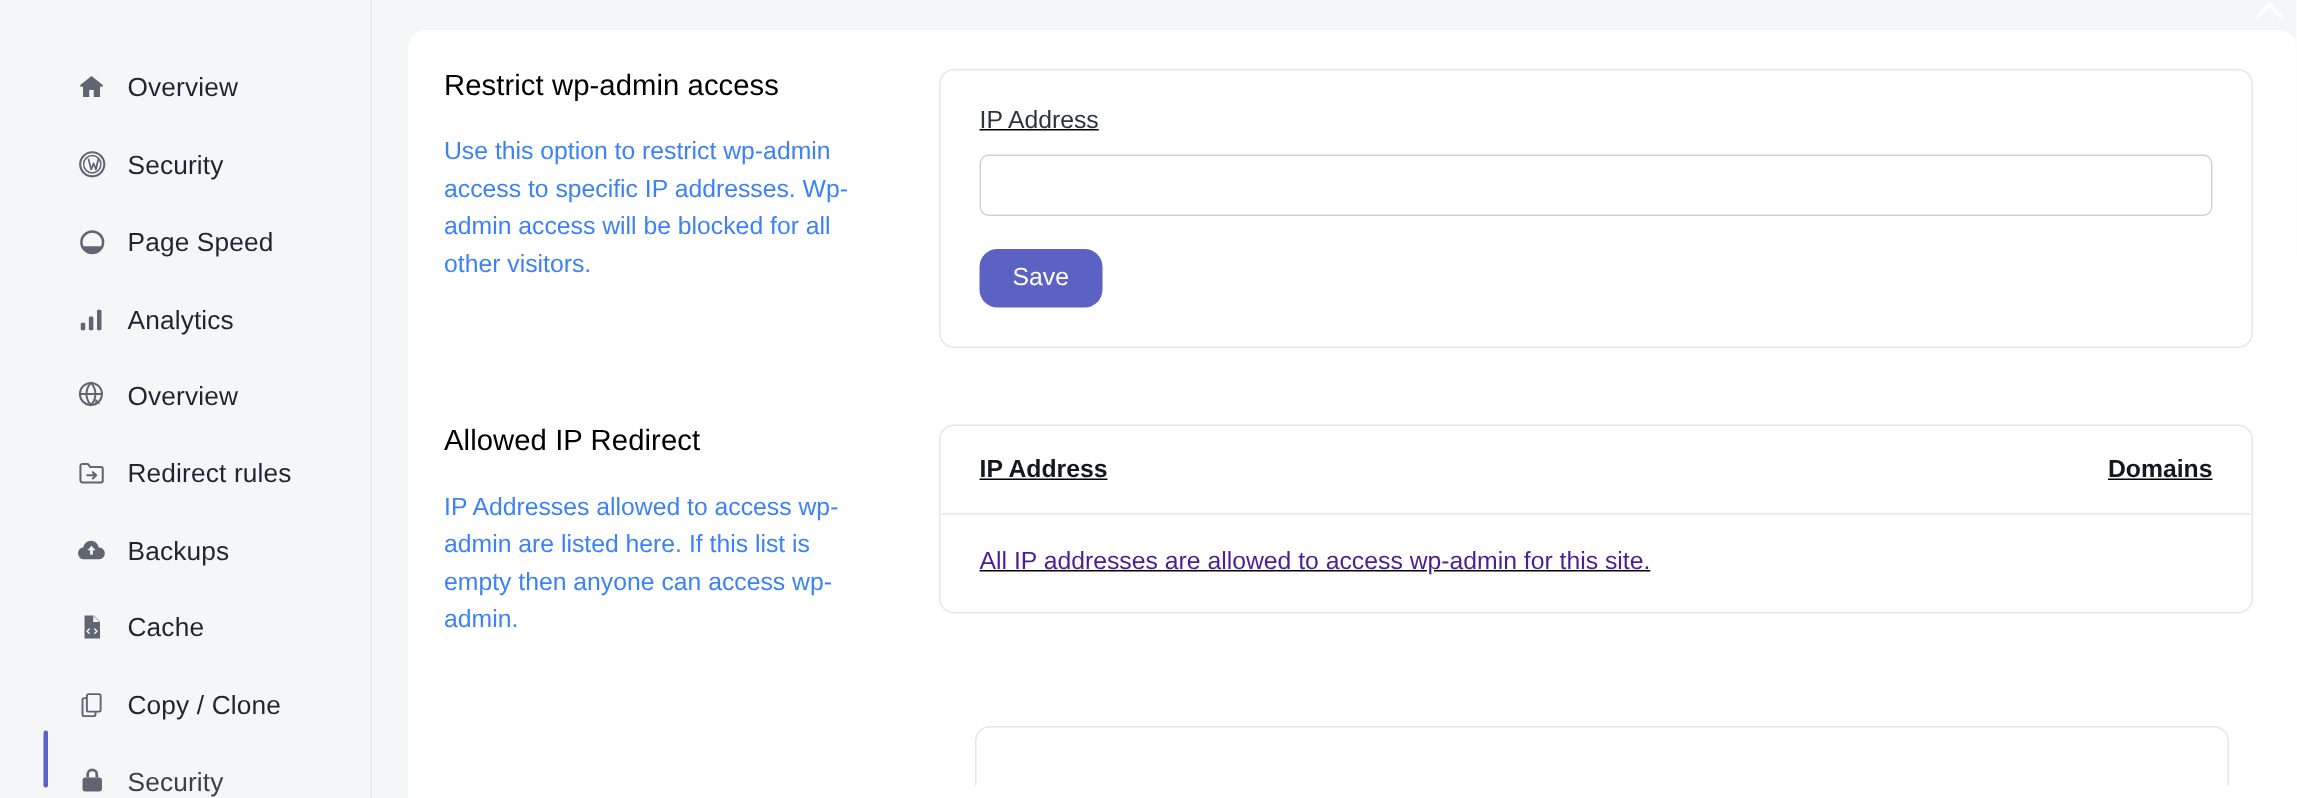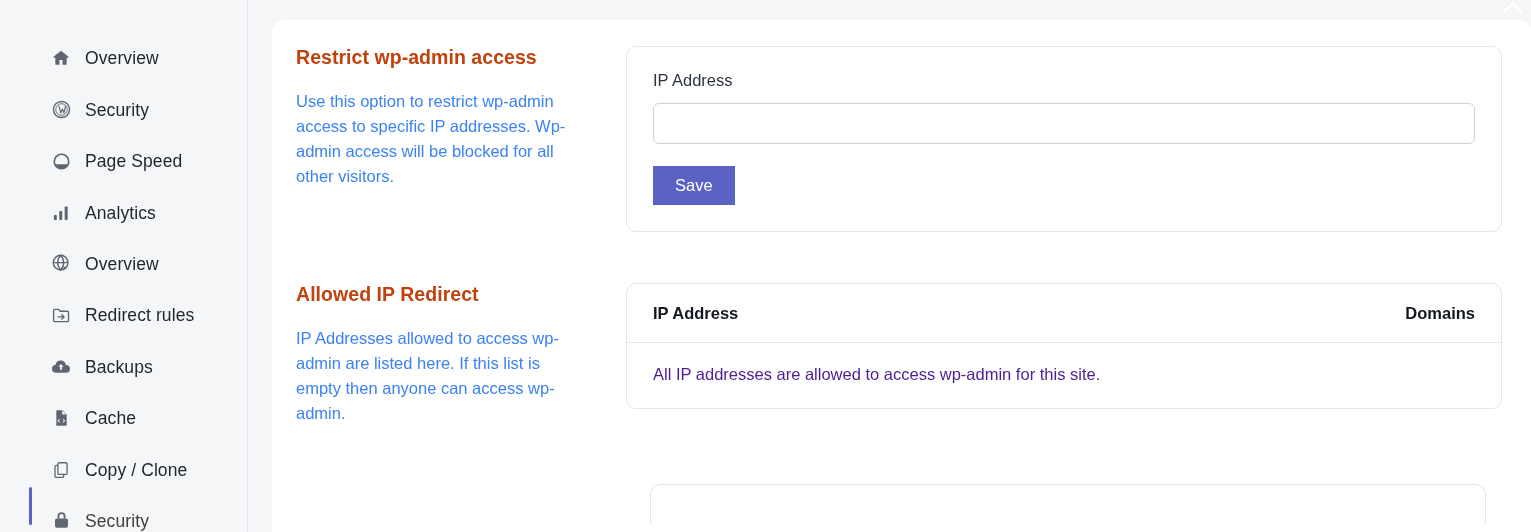--- a/index.html
+++ b/index.html
@@ -104,22 +104,22 @@
     display: flex;
     padding: 0 24px 0 24px;
   }
   .section-desc {
     width: 330px;
     flex: 0 0 330px;
     padding-right: 40px;
   }
   .section-title {
     font-size: 19.5px;
-    font-weight: bold;
-    color: #c2410c;
+    font-weight: normal;
+    color: #000000;
     margin: 0;
     letter-spacing: 0.05px;
   }
   .section-body {
     font-size: 16.5px;
     line-height: 25px;
     color: #3b82f6;
     margin: 20px 0 0 0;
     max-width: 290px;
   }
@@ -130,20 +130,21 @@
 
   
   #section-restrict { padding-top: 26px; }
   #section-restrict .section-desc { padding-left: 0; }
 
   .card {
     background: #ffffff;
     border: 1px solid #e4e7ea;
     border-radius: 10px;
     width: 876px;
+    text-decoration: underline;
   }
 
   .form-card { padding: 24px 26px 26px 26px; }
   .field-label {
     font-size: 16.5px;
     color: #2d3441;
     display: block;
     margin-bottom: 13px;
   }
   .text-input {
@@ -157,21 +158,21 @@
     color: #2d3441;
     padding: 0 12px;
     outline: none;
   }
 
   .btn-primary {
     margin-top: 22px;
     background: #5b62c4;
     color: #ffffff;
     border: none;
-    border-radius: 0;
+    border-radius: 12px;
     font-size: 16.5px;
     font-family: "Liberation Sans", sans-serif;
     padding: 11px 22px;
     cursor: pointer;
     line-height: 1;
   }
 
   
   .table-card { overflow: hidden; }
   .table-head {

